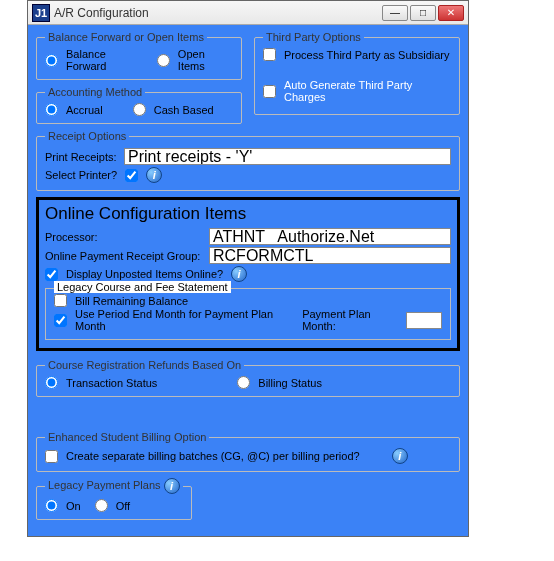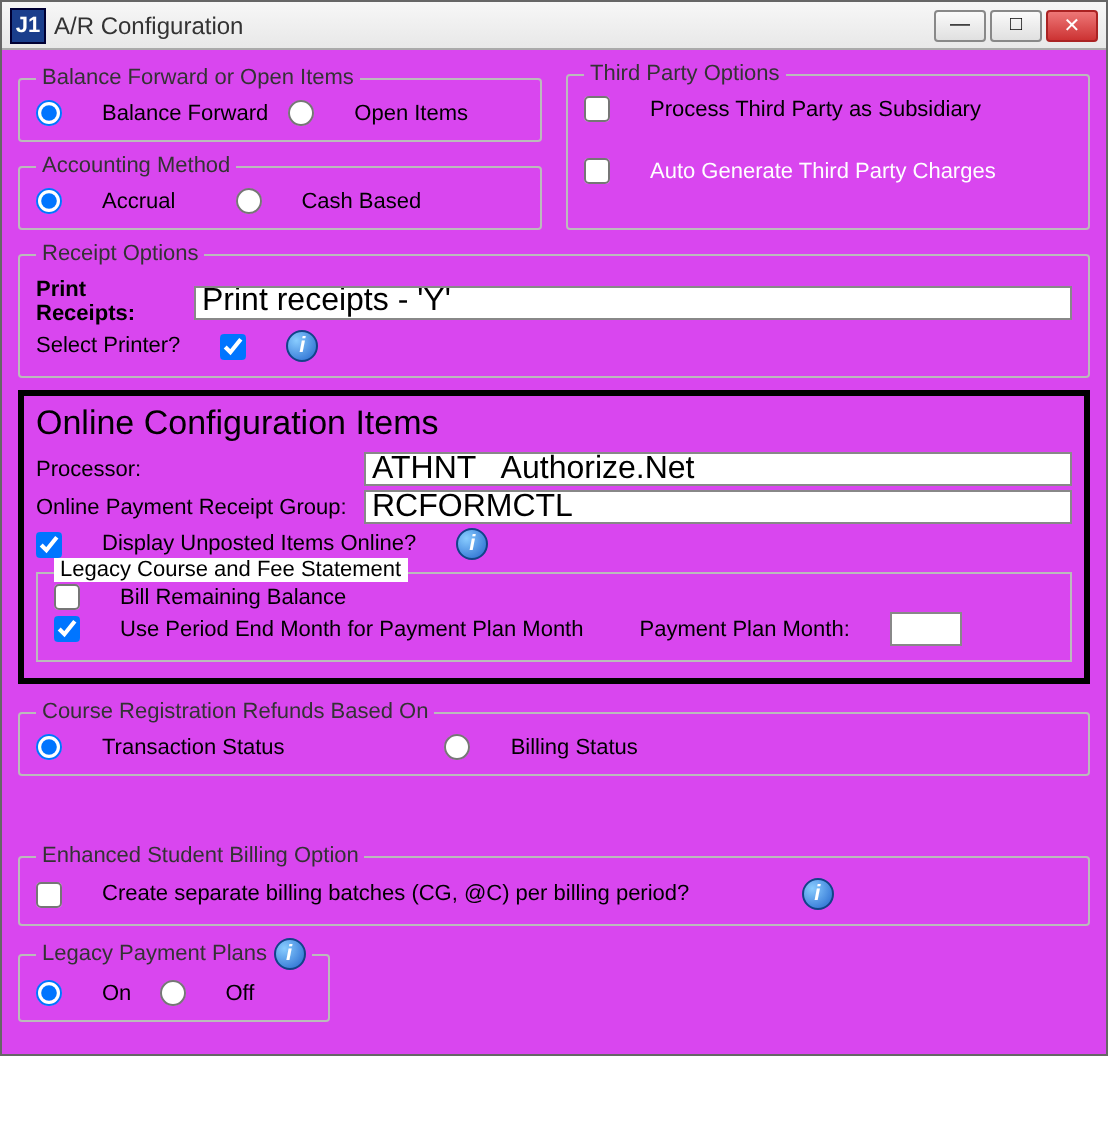--- a/index.html
+++ b/index.html
@@ -1,29 +1,29 @@
 <!DOCTYPE html>
 <html><head>
 <meta charset="utf-8">
 <style>
   * { box-sizing: border-box; margin: 0; padding: 0; }
   body { font-family: "Segoe UI", Tahoma, Arial, sans-serif; font-size: 11px; background: #fff; width: 554px; }
-  .window { width: 554px; border: 1px solid #666; background: #d946ef; }
+  .window { width: 442px; border: 1px solid #666; background: #3b82f6; margin-left: 27px; }
   .titlebar { height: 24px; display: flex; align-items: center; background: linear-gradient(#f7f7f7,#e8e8e8); border-bottom: 1px solid #aaa; }
   .titlebar .appicon { width: 18px; height: 18px; margin: 0 4px; background:#1a3e8c; color:#fff; font-weight:bold; display:flex; align-items:center; justify-content:center; font-size:11px; border:1px solid #003; }
   .titlebar .title { flex:1; font-size:12px; color:#333; }
   .titlebar .winbtns { display:flex; gap:2px; margin-right:4px; }
   .winbtn { width:26px; height:16px; border:1px solid #888; background:linear-gradient(#fafafa,#e0e0e0); display:flex; align-items:center; justify-content:center; font-size:10px; cursor:pointer; border-radius:2px; }
   .winbtn.close { background:linear-gradient(#e77,#c33); color:#fff; border-color:#a22; }
   .client { padding: 6px 8px 10px 8px; }
-  .row { display:flex; gap:12px;align-items:flex-end; }
+  .row { display:flex; gap:12px; }
   fieldset.group { border:1px solid #bbb; border-radius:2px; padding:4px 8px 6px 8px; margin-bottom:6px; font-size:11px; }
   fieldset.group > legend { padding:0 3px; color:#333; font-size:11px; }
   .col { flex:1; }
-  .radio-line, .check-line { display:flex; align-items:center; gap:20px; margin:1px 0; }
+  .radio-line, .check-line { display:flex; align-items:center; gap:8px; margin:1px 0; }
   label { cursor:default; }
   input[type=text] { border:1px solid #888; height:17px; padding:0 3px; font-size:16px; background:#fff; }
   .muted { color:#fff; }
   .info { width:16px; height:16px; border-radius:50%; background:radial-gradient(circle at 30% 30%, #8cf, #26c); color:#fff; font-weight:bold; font-style:italic; display:inline-flex; align-items:center; justify-content:center; font-size:11px; border:1px solid #148; cursor:pointer; }
   .highlight-box { border:3px solid #000; padding:4px 6px 8px 6px; margin:4px 0 8px 0; }
   .hb-title { font-size:17px; margin-bottom:4px; }
   .form-row { display:flex; align-items:center; gap:4px; margin:2px 0; }
   .form-row .lbl { width:160px; }
   .form-row input[type=text] { flex:1; }
   .checks2 { display:flex; gap:40px; margin-top:6px; }
@@ -91,21 +91,21 @@
             <input type="checkbox" style="">
             <label class="muted">Auto Generate Third Party Charges</label>
           </div>
         </fieldset>
       </div>
     </div>
 
     <fieldset class="group">
       <legend>Receipt Options</legend>
       <div class="form-row">
-        <span class="lbl" style="width:75px;font-weight:bold;">Print Receipts:</span>
+        <span class="lbl" style="width:75px;">Print Receipts:</span>
         <input type="text" style="width: 230px;" value="Print receipts - 'Y'">
       </div>
       <div class="check-line">
         <label>Select Printer?</label>
         <input type="checkbox" checked="" style="">
         <span class="info">i</span>
       </div>
     </fieldset>
 
     <div class="highlight-box">

